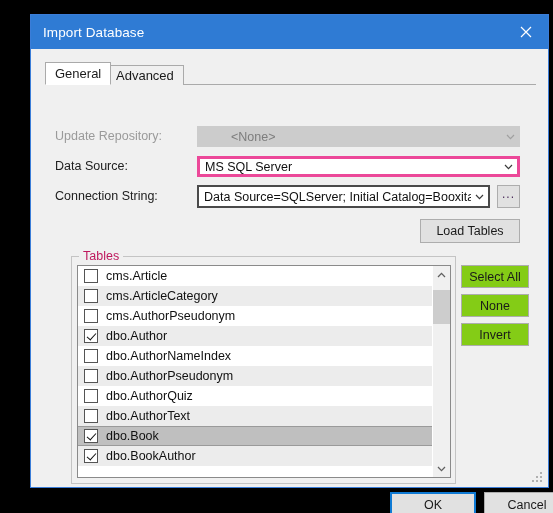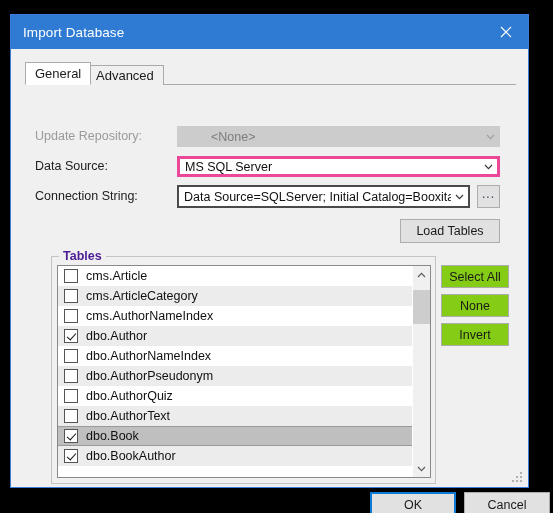--- a/index.html
+++ b/index.html
@@ -8,21 +8,21 @@
     background: #000000;
     width: 553px;
     height: 513px;
     overflow: hidden;
     font-family: "Liberation Sans", sans-serif;
   }
 
   
   #dialog {
     position: absolute;
-    left: 10px;
+    left: 30px;
     top: 14px;
     width: 519px;
     height: 474px;
     background: #f0f0f0;
     border: 1px solid #3b7dd8;
     box-sizing: border-box;
     display: flex;
     flex-direction: column;
   }
 
@@ -181,23 +181,22 @@
     box-sizing: border-box;
     border: 1px solid #c4c4c4;
   }
   #tables-legend {
     position: absolute;
     left: 48px;
     top: 200px;
     background: #f0f0f0;
     padding: 0 4px;
     font-size: 12.5px;
-    color: #4c1d95;
-    user-select: none;
-    font-weight: bold;
+    color: #be185d;
+    user-select: none;
   }
 
   
   #list-outer {
     position: absolute;
     left: 46px;
     top: 216px;
     width: 374px;
     height: 213px;
     box-sizing: border-box;
@@ -414,21 +413,21 @@
           <span class="rowlabel">cms.Article</span>
         </div>
 
         <div class="row even">
           <span class="cbox"></span>
           <span class="rowlabel">cms.ArticleCategory</span>
         </div>
 
         <div class="row odd">
           <span class="cbox"></span>
-          <span class="rowlabel">cms.AuthorNameIndex</span>
+          <span class="rowlabel">cms.AuthorPseudonym</span>
         </div>
 
         <div class="row even">
           <span class="cbox checked"></span>
           <span class="rowlabel">dbo.Author</span>
         </div>
 
         <div class="row odd">
           <span class="cbox"></span>
           <span class="rowlabel">dbo.AuthorNameIndex</span>

